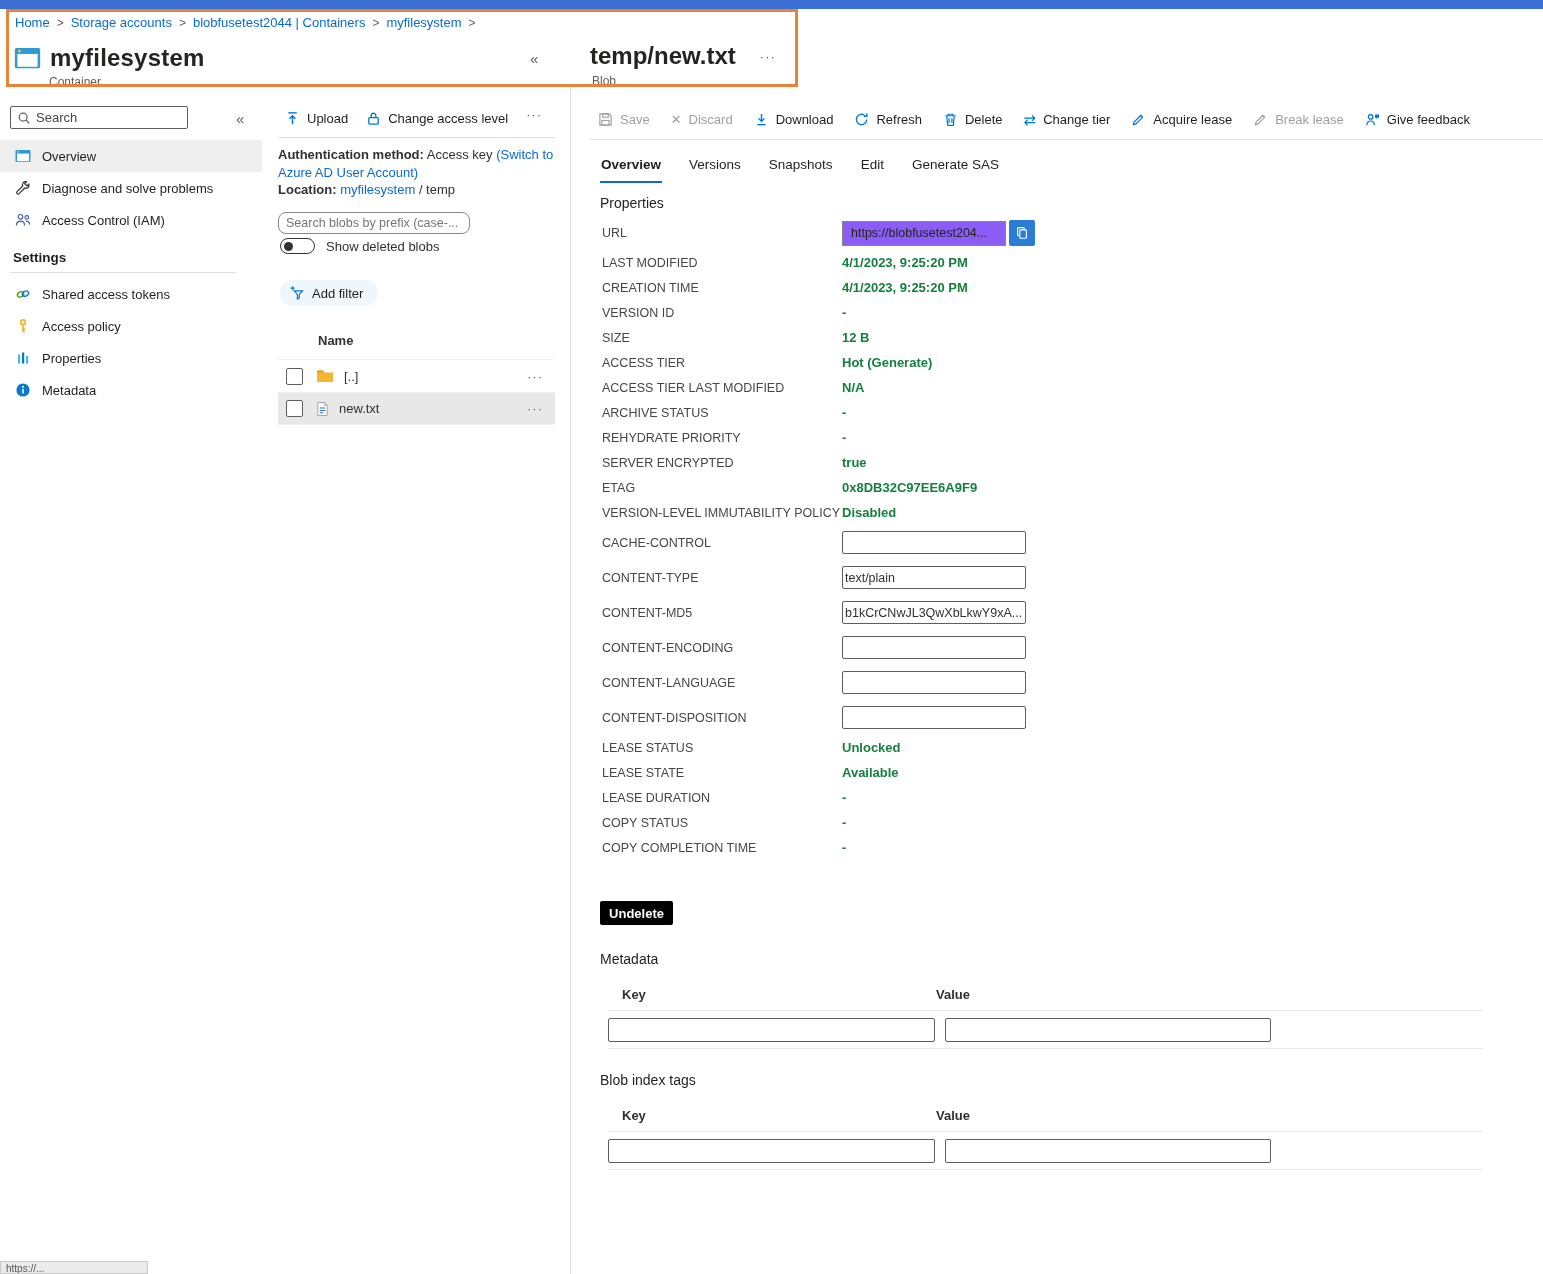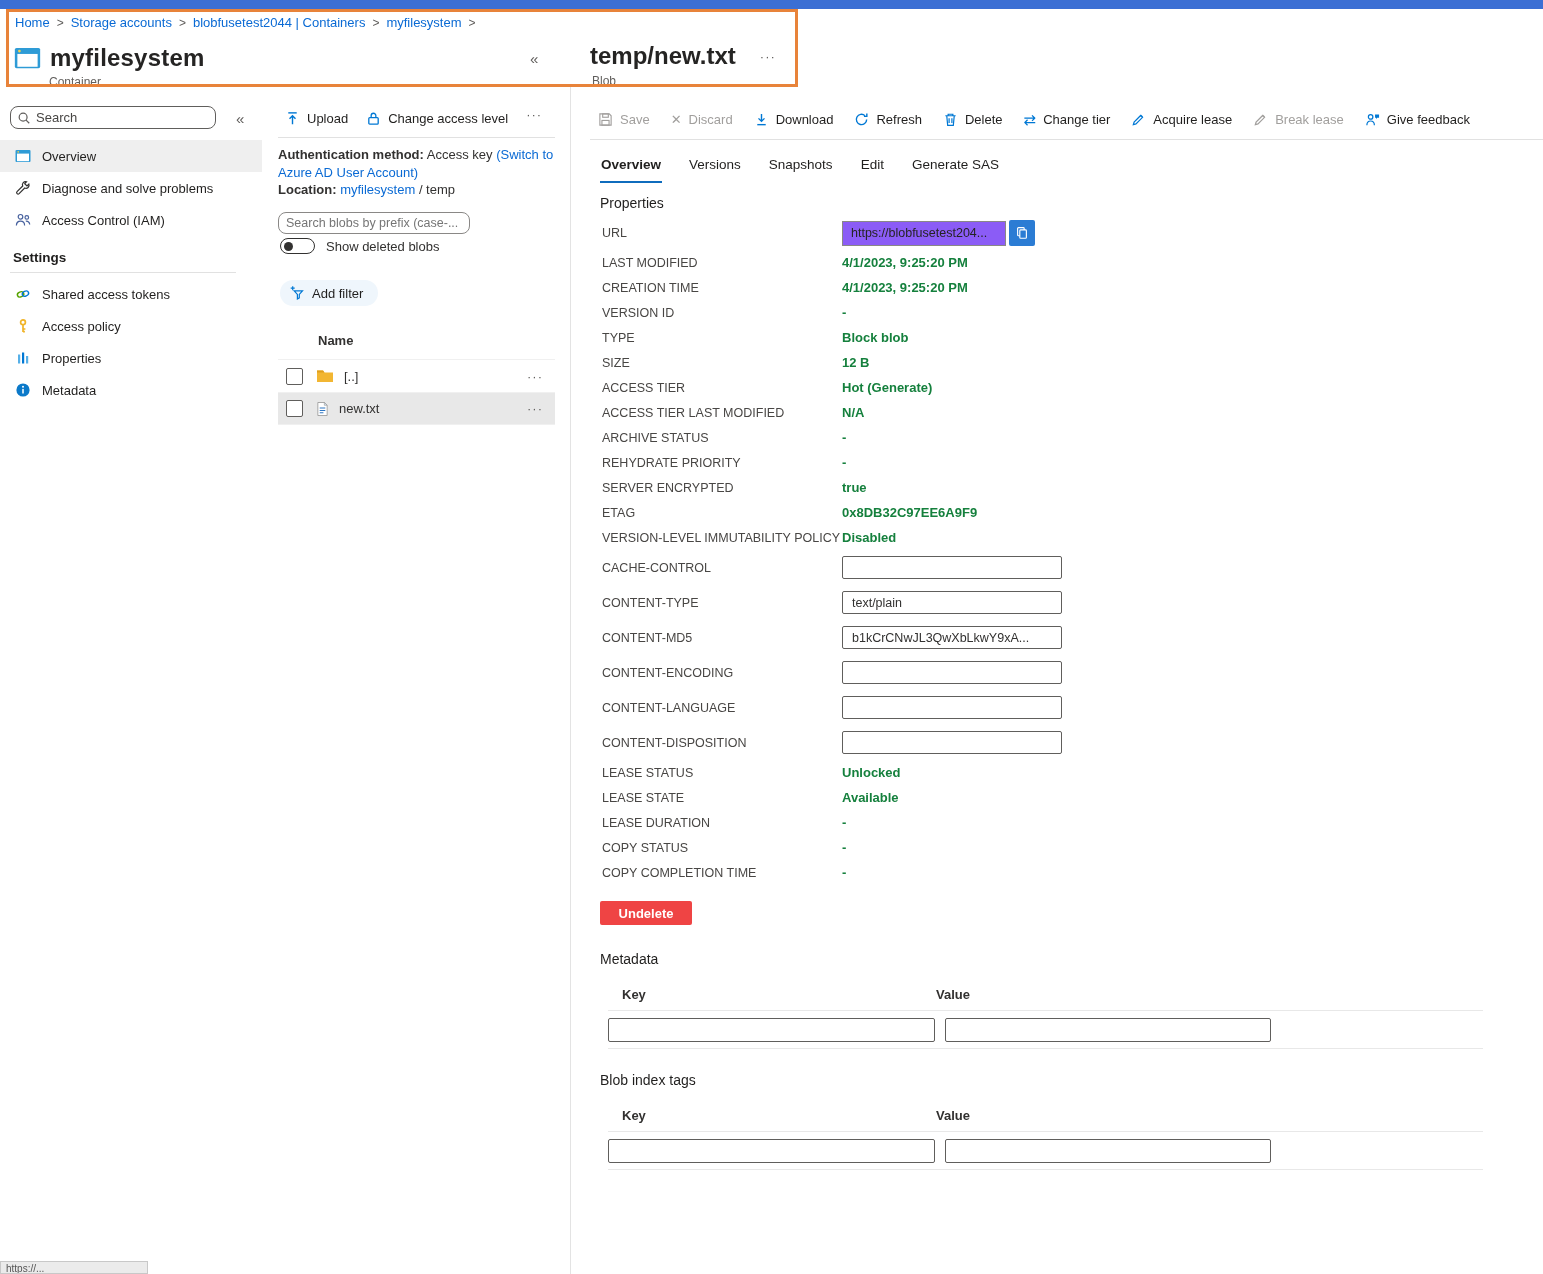--- a/index.html
+++ b/index.html
@@ -16,21 +16,21 @@
   .breadcrumb a { color:#0a6ad4; }
   .bc-sep { color:#605e5c; padding:0 7px; font-size:12px; }
 
   .page-header { position:absolute; left:14px; top:44px; display:flex; align-items:center; gap:9px; }
   .page-title { font-size:24px; font-weight:600; color:#252423; letter-spacing:.2px; }
   .page-subtitle { position:absolute; left:49px; top:75px; font-size:12px; color:#605e5c; }
   .collapse-glyph { color:#605e5c; font-size:15px; cursor:pointer; }
   .pane1-collapse { position:absolute; left:530px; top:50px; }
 
   
-  .sb-search { position:absolute; left:10px; top:106px; width:206px; height:23px; border:1px solid #605e5c; border-radius:8px; display:flex; align-items:center; padding:0 6px; gap:5px; background:#fff; }
+  .sb-search { position:absolute; left:10px; top:106px; width:178px; height:23px; border:1px solid #605e5c; border-radius:2px; display:flex; align-items:center; padding:0 6px; gap:5px; background:#fff; }
   .sb-search input { border:none; outline:none; flex:1; font-size:13px; font-family:inherit; color:#323130; min-width:0; }
   .sb-search input::placeholder { color:#484644; }
   .sb-collapse { position:absolute; left:236px; top:110px; }
   .nav { position:absolute; left:0; top:140px; width:262px; font-size:13px; }
   .nav-item { display:flex; align-items:center; height:32px; padding-left:15px; gap:11px; cursor:pointer; color:#201f1e; }
   .nav-item.selected { background:#efefef; }
   .nav-section { font-weight:700; font-size:13.5px; padding:14px 0 7px 13px; color:#201f1e; }
   .nav-divider { border-top:1px solid #e1e1e1; margin:0 26px 5px 10px; }
 
   .vdivider { position:absolute; left:570px; top:87px; bottom:0; width:1px; background:#e3e3e3; }
@@ -67,25 +67,25 @@
   .tab { padding:6px 1px 9px; cursor:pointer; color:#201f1e; border-bottom:2px solid transparent; }
   .tab.active { font-weight:700; border-bottom-color:#0f6cbd; }
   .props-heading { position:absolute; left:600px; top:195px; font-size:14px; color:#201f1e; }
   .props { position:absolute; left:602px; top:216px; width:720px; font-size:13px; }
   .prow { display:flex; align-items:center; }
   .prow.t { height:25px; }
   .prow.i { height:35px; }
   .prow.u { height:34px; }
   .plabel { width:240px; flex-shrink:0; font-size:12.5px; color:#484644; }
   .pvalue { color:#15803d;font-weight:bold; }
-  .pinput { width:220px; height:23px; border:1px solid #605e5c; border-radius:2px; font-size:12.5px; padding:0 9px; font-family:inherit; color:#323130; }
+  .pinput { width:184px; height:23px; border:1px solid #605e5c; border-radius:2px; font-size:12.5px; padding:0 2px; font-family:inherit; color:#323130; }
   .urlwrap { display:flex; align-items:center; gap:3px; }
   .urlinput { width:164px; height:25px; background:#8b5cf6; border:1px solid #8a8886; font-size:12.5px; padding:0 8px; font-family:inherit; color:#252423; }
   .copybtn { width:26px; height:26px; background:#2b7cd4; border:none; border-radius:2px; display:flex; align-items:center; justify-content:center; cursor:pointer; }
-  .undelete { position:absolute; left:600px; top:901px; width:92px; height:24px; background:#ef4444; color:#fff; font-weight:700; font-size:13px; border:none; border-radius:2px; font-family:inherit; cursor:pointer; }
+  .undelete { position:absolute; left:600px; top:901px; width:73px; height:24px; background:#000000; color:#fff; font-weight:700; font-size:13px; border:none; border-radius:2px; font-family:inherit; cursor:pointer; }
 
   .kv-heading { position:absolute; left:600px; font-size:14px; color:#201f1e; }
   .kv-head-key { position:absolute; left:622px; font-weight:700; font-size:13px; }
   .kv-head-val { position:absolute; left:936px; font-weight:700; font-size:13px; }
   .kv-line { position:absolute; left:608px; width:875px; border-top:1px solid #e8e8e8; }
   .kv-input-key { position:absolute; left:608px; width:327px; height:24px; border:1px solid #605e5c; border-radius:2px; font-family:inherit; padding:0 7px; }
   .kv-input-val { position:absolute; left:945px; width:326px; height:24px; border:1px solid #605e5c; border-radius:2px; font-family:inherit; padding:0 7px; }
 
   .status-tooltip { position:absolute; left:0; bottom:0; width:148px; height:13px; background:#ebebeb; border:1px solid #c8c8c8; font-size:10px; color:#555; padding:1px 5px; overflow:hidden; white-space:nowrap; }
 </style>
@@ -388,24 +388,20 @@
     </div>
   <div class="prow t">
       <span class="plabel">CREATION TIME</span>
       <span class="pvalue">4/1/2023, 9:25:20 PM</span>
     </div>
   <div class="prow t">
       <span class="plabel">VERSION ID</span>
       <span class="pvalue">-</span>
     </div>
   <div class="prow t">
-      <span class="plabel">TYPE</span>
-      <span class="pvalue">Block blob</span>
-    </div>
-  <div class="prow t">
       <span class="plabel">SIZE</span>
       <span class="pvalue">12 B</span>
     </div>
   <div class="prow t">
       <span class="plabel">ACCESS TIER</span>
       <span class="pvalue">Hot (Generate)</span>
     </div>
   <div class="prow t">
       <span class="plabel">ACCESS TIER LAST MODIFIED</span>
       <span class="pvalue">N/A</span>

